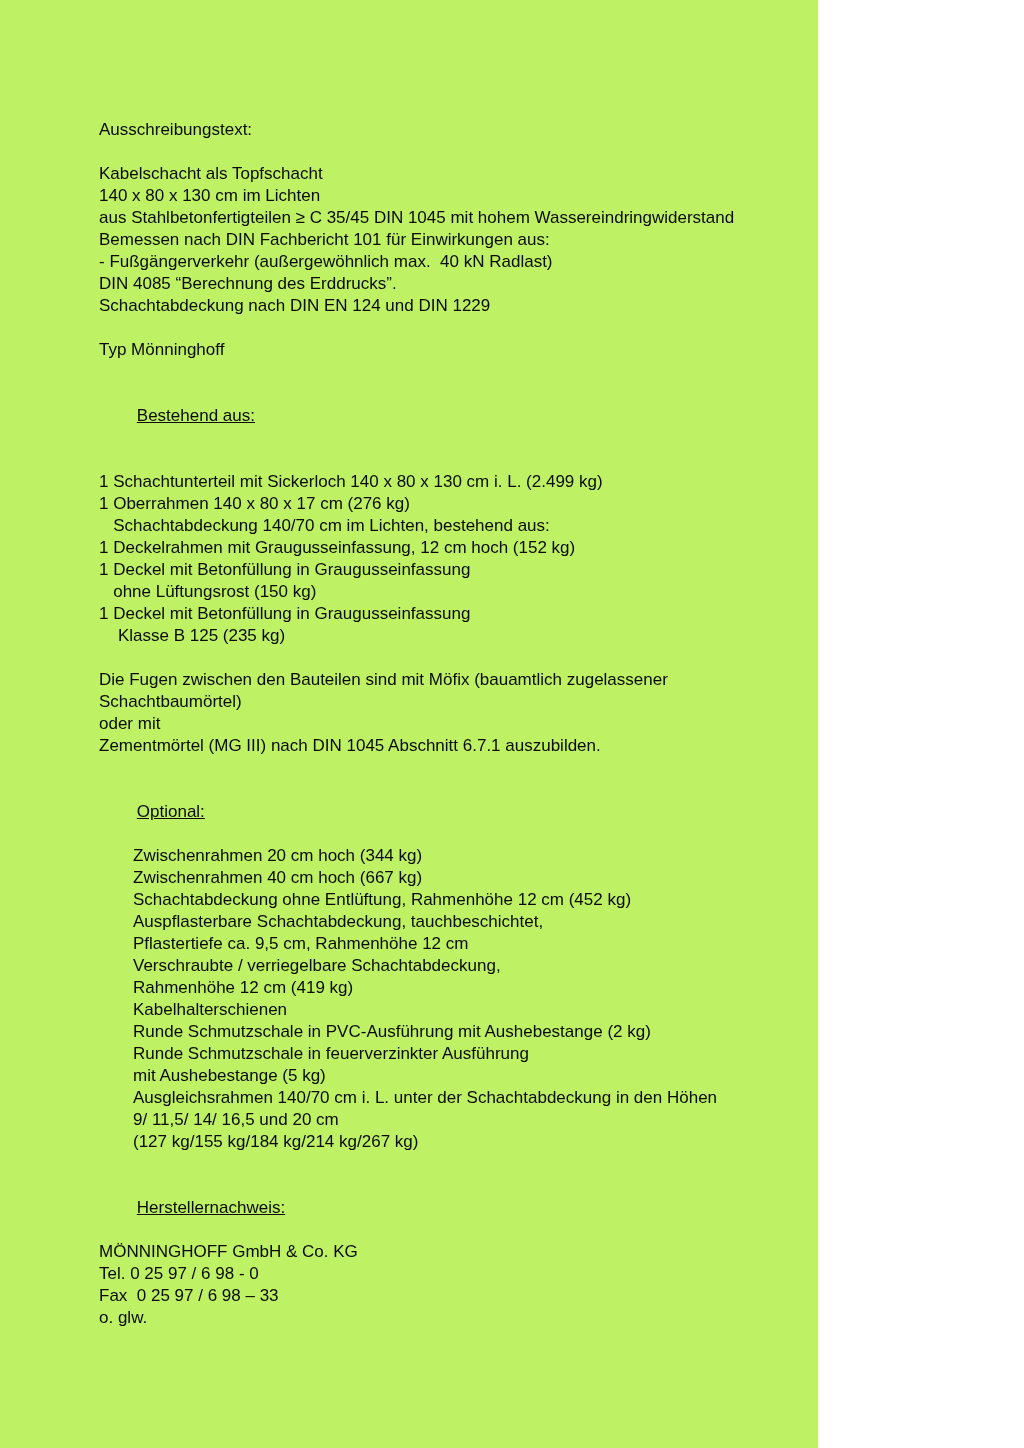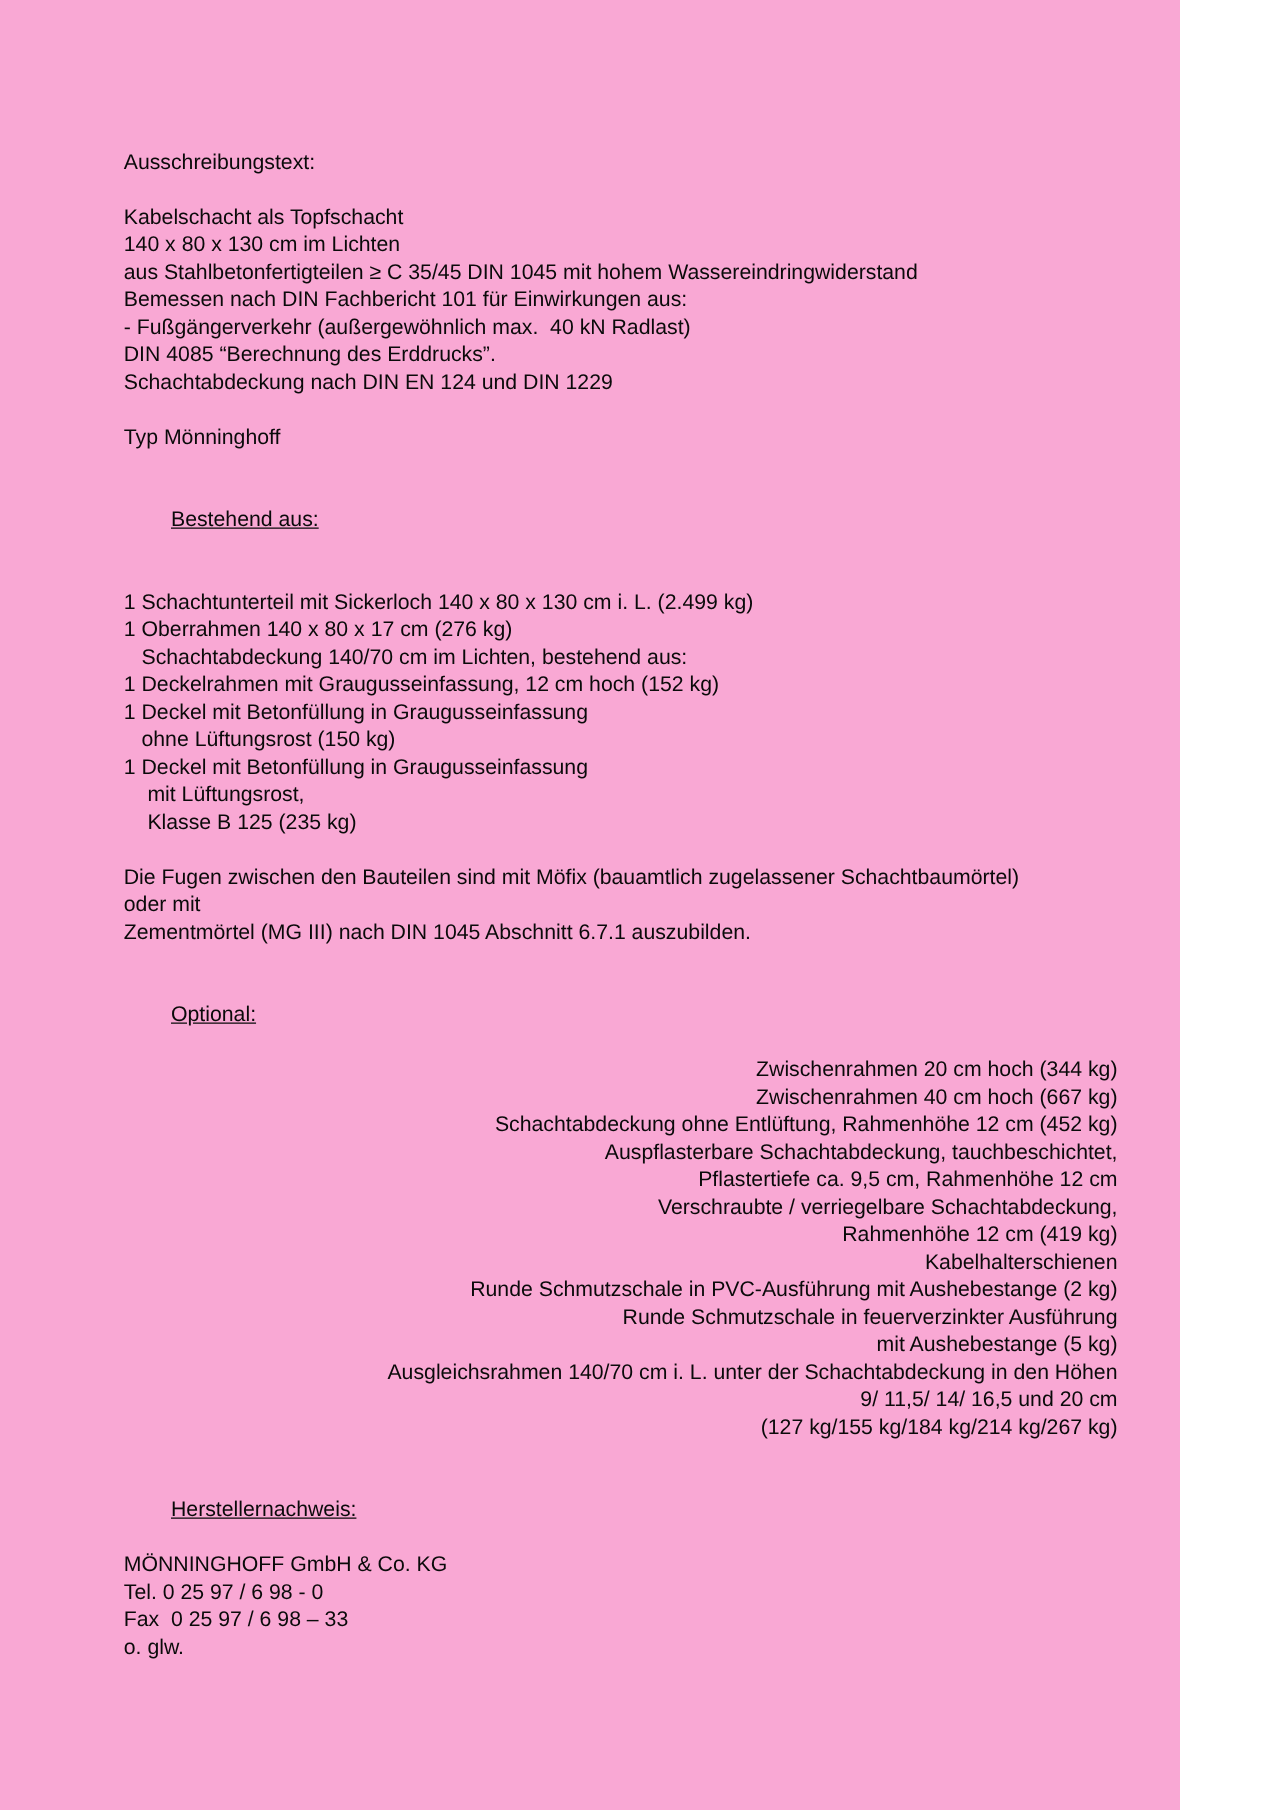--- a/index.html
+++ b/index.html
@@ -2,23 +2,23 @@
 <html><head>
 <meta charset="utf-8">
 <style>
   html, body {
     margin: 0;
     padding: 0;
     background: #ffffff;
   }
   .page {
     position: relative;
-    width: 944px;
+    width: 818px;
     height: 1448px;
-    background: #f9a8d4;
+    background: #bef264;
     font-family: "Liberation Sans", sans-serif;
     font-size: 17px;
     line-height: 22px;
     color: #0a0a0a;
     overflow: hidden;
   }
   .content {
     position: absolute;
     left: 99px;
     top: 119px;
@@ -33,21 +33,20 @@
   }
   .bold {
     font-weight: normal;
   }
   .underline {
     text-decoration: underline;
     text-align: center;
   }
   .opt-line {
     padding-left: 34px;
-    text-align: right;
   }
 </style>
 </head>
 <body>
 
 <div class="page">
   <div class="content">
 
     <div class="section">
       <div class="line">Ausschreibungstext:</div>
@@ -76,21 +75,20 @@
     </div>
 
     <div class="section">
         <div class="line">1 Schachtunterteil mit Sickerloch 140 x 80 x 130 cm i. L. (2.499 kg)</div>
         <div class="line">1 Oberrahmen 140 x 80 x 17 cm (276 kg)</div>
         <div class="line">   Schachtabdeckung 140/70 cm im Lichten, bestehend aus:</div>
         <div class="line">1 Deckelrahmen mit Graugusseinfassung, 12 cm hoch (152 kg)</div>
         <div class="line">1 Deckel mit Betonfüllung in Graugusseinfassung</div>
         <div class="line">   ohne Lüftungsrost (150 kg)</div>
         <div class="line">1 Deckel mit Betonfüllung in Graugusseinfassung</div>
-        <div class="line">    mit Lüftungsrost,</div>
         <div class="line">    Klasse B 125 (235 kg)</div>
       </div>
 
     <div class="section">
         <div class="line">Die Fugen zwischen den Bauteilen sind mit Möfix (bauamtlich zugelassener Schachtbaumörtel)</div>
         <div class="line">oder mit</div>
         <div class="line">Zementmörtel (MG III) nach DIN 1045 Abschnitt 6.7.1 auszubilden.</div>
       </div>
 
     <div class="section">

